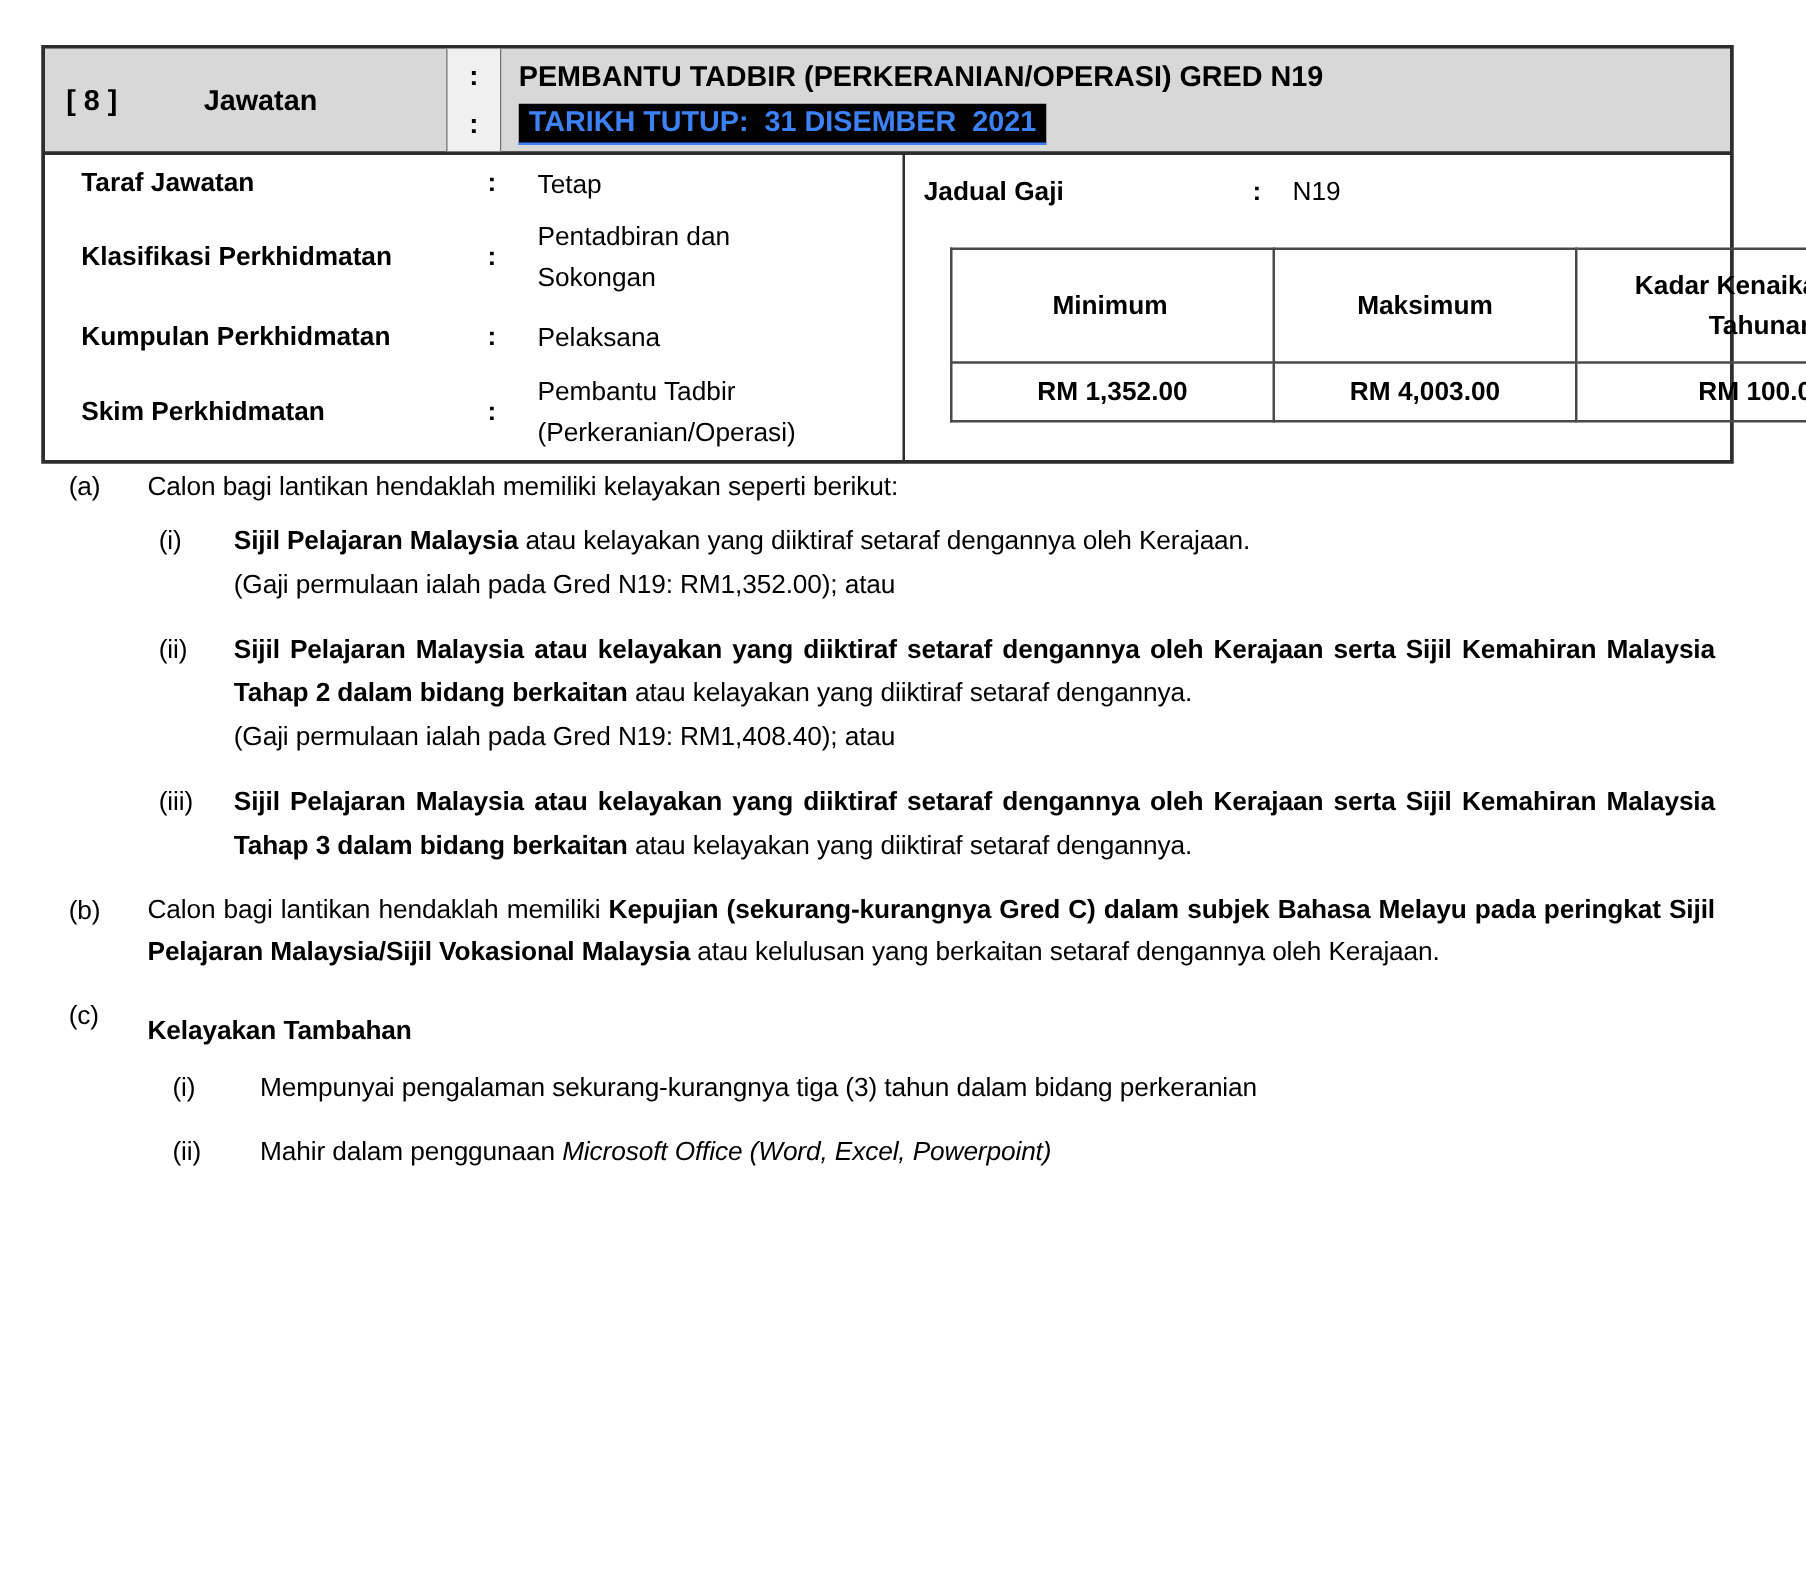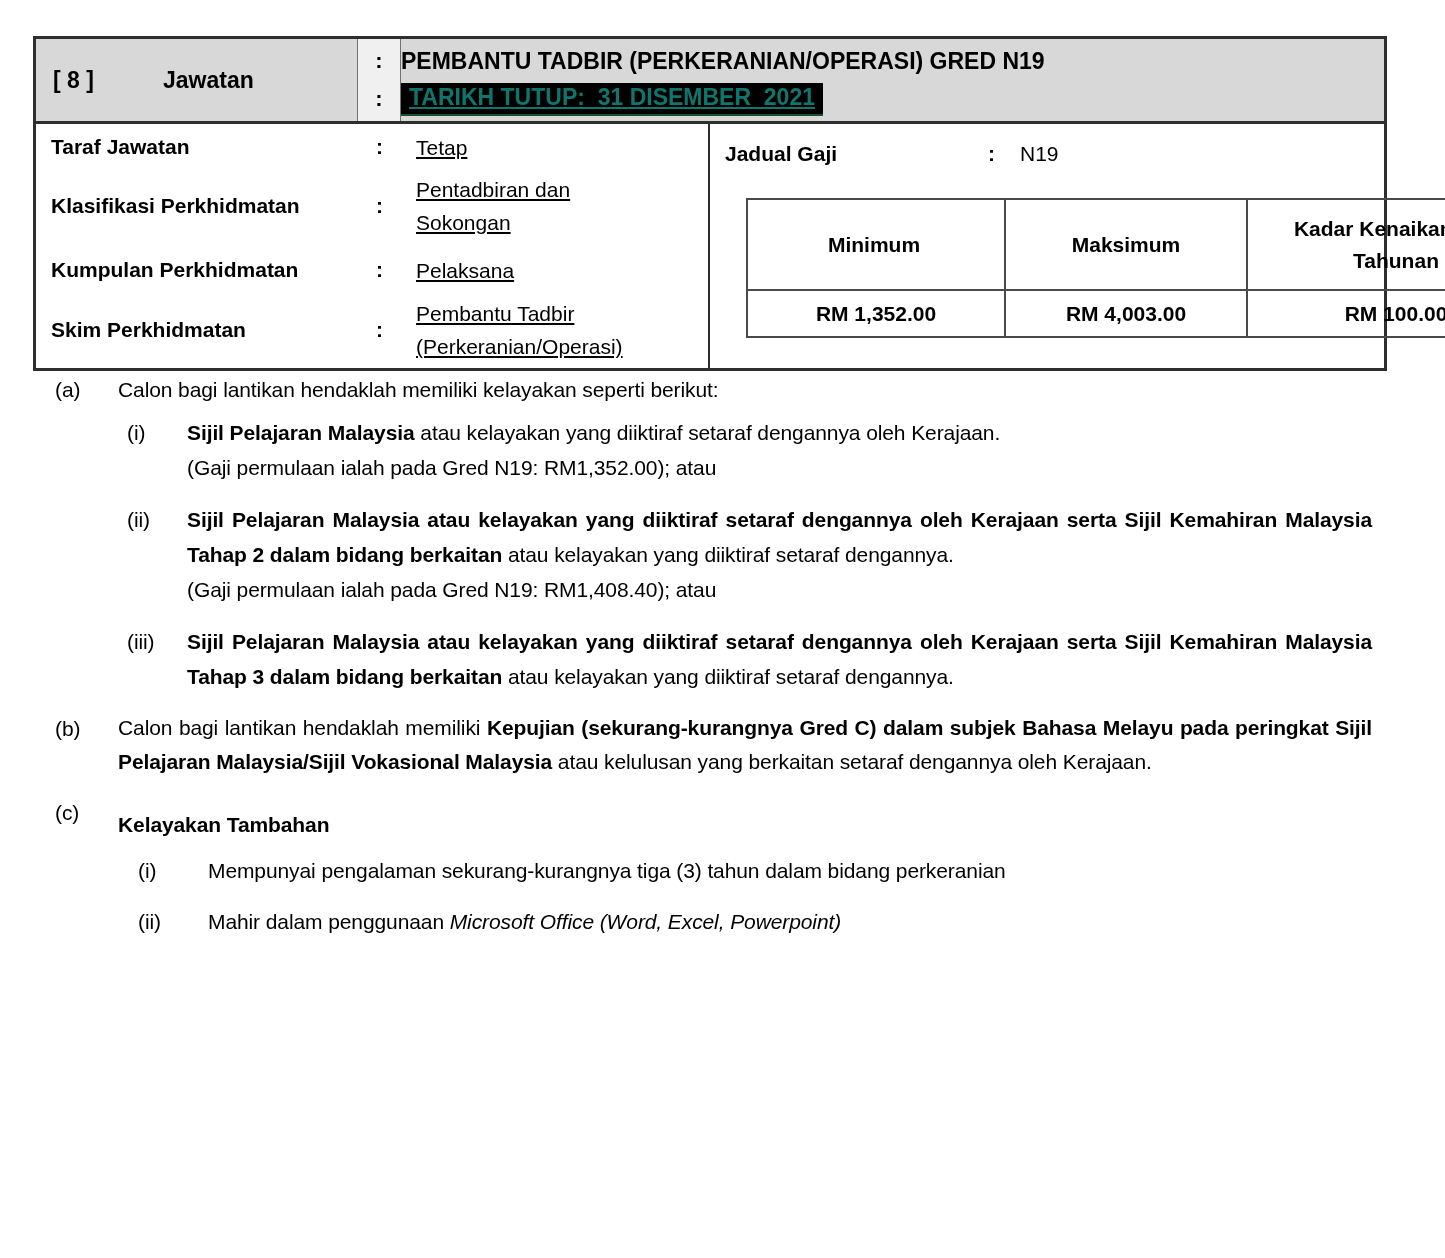--- a/index.html
+++ b/index.html
@@ -33,46 +33,46 @@
   .hdr-colons{
     background:#f0f0f0;
     border-left:1px solid #707070;
     border-right:1px solid #707070;
     display:flex;flex-direction:column;justify-content:center;align-items:center;
     font-weight:bold;font-size:22px;
   }
   .hdr-colons .cl{height:38px;display:flex;align-items:center;}
   .hdr-title{
     display:flex;flex-direction:column;justify-content:center;
+    padding-left:14px;
     font-weight:bold;font-size:23px;
   }
   .hdr-title .tl1{height:38px;display:flex;align-items:center;white-space:pre;}
   .hdr-title .tl2{height:38px;display:flex;align-items:center;}
   .bar{
     display:inline-block;
-    background:#000000;color:#0f766e;
+    background:#000000;color:#3b82f6;
     padding:1px 8px 3px 8px;
-    border-bottom:2px solid #14532d;
-    text-decoration:underline;
+    border-bottom:2px solid #3b82f6;
     white-space:pre;
   }
-  .tbody{display:grid;grid-template-columns:674px 1fr;}
+  .tbody{display:grid;grid-template-columns:674px 1fr;margin-left:14px;}
   .cell-left{
     border-right:2px solid #2e2e2e;
     padding:2px 0 4px 0;
     box-sizing:border-box;
   }
   .drow{display:flex;align-items:center;}
   .drow.r1{min-height:42px;}
   .drow.r2{min-height:76px;}
   .drow.r3{min-height:52px;}
   .drow.r4{min-height:68px;}
   .dlabel{width:325px;padding-left:15px;font-weight:bold;font-size:21px;flex-shrink:0;}
   .dcolon{width:40px;font-weight:bold;font-size:21px;flex-shrink:0;}
-  .dvalue{width:252px;font-size:21px;line-height:33px;text-decoration:underline;}
+  .dvalue{width:252px;font-size:21px;line-height:33px;}
   .cell-right{padding:13px 0 0 15px;box-sizing:border-box;}
   .jadual{display:flex;align-items:center;font-size:21px;height:34px;}
   .jadual .jlabel{font-weight:bold;width:263px;}
   .jadual .jcolon{font-weight:bold;width:32px;}
   .salary{
     margin:27px 0 0 21px;
     border-collapse:collapse;
     table-layout:fixed;width:616px;
   }
   .salary th,.salary td{

